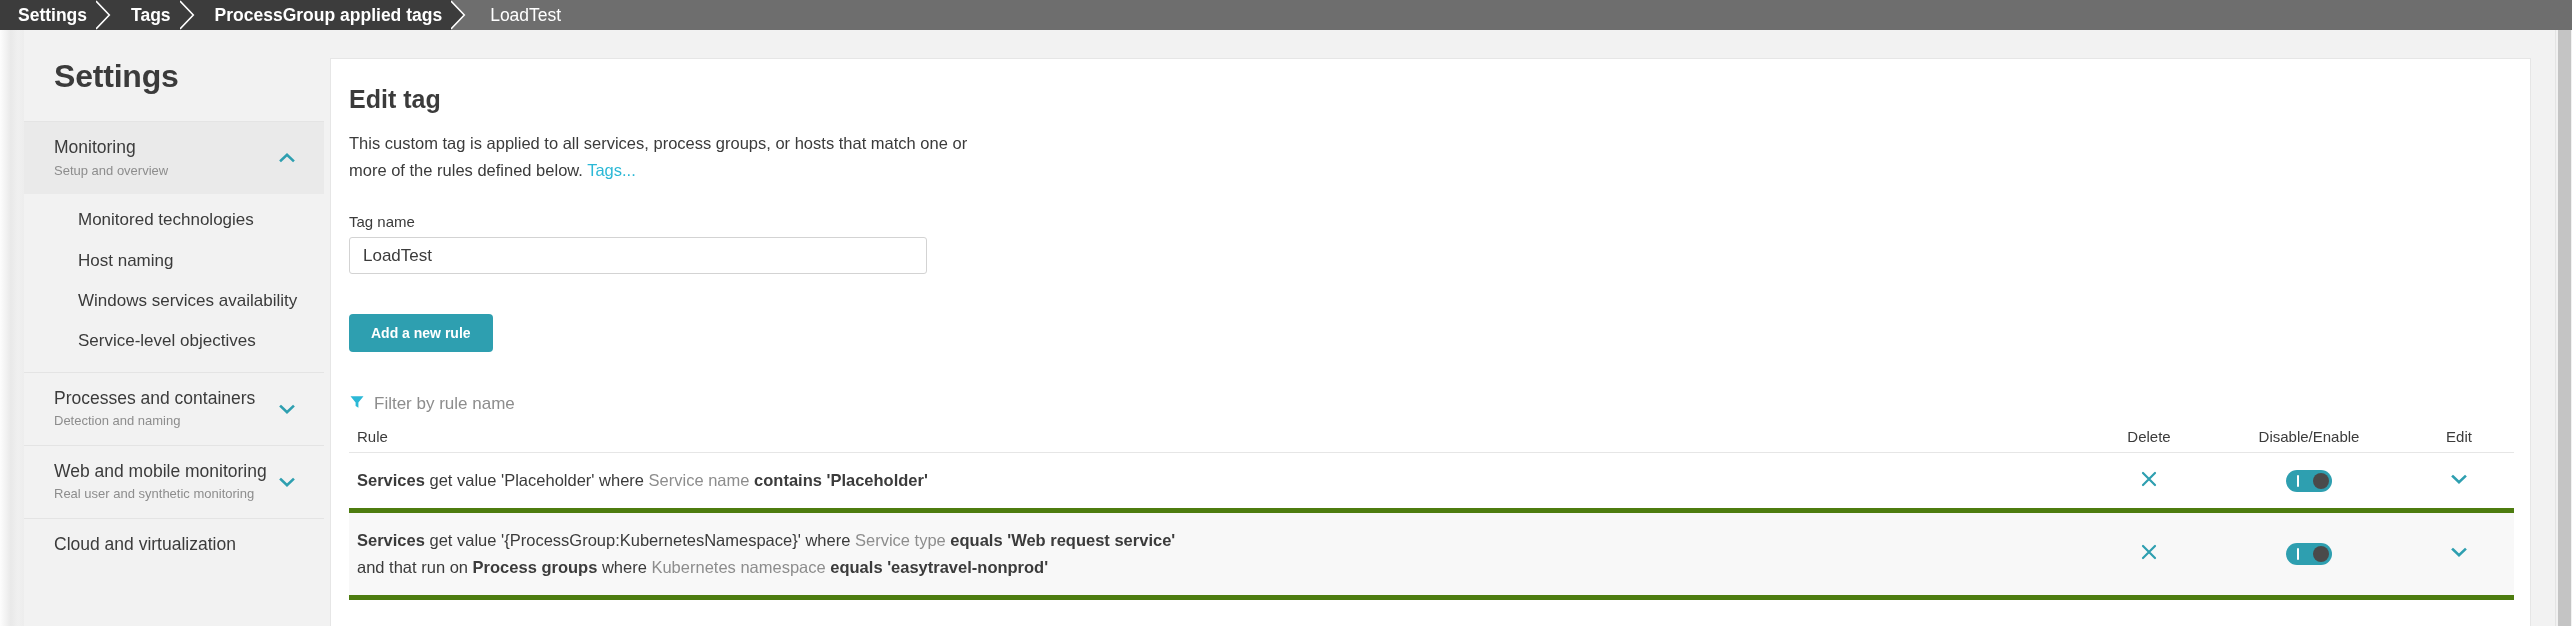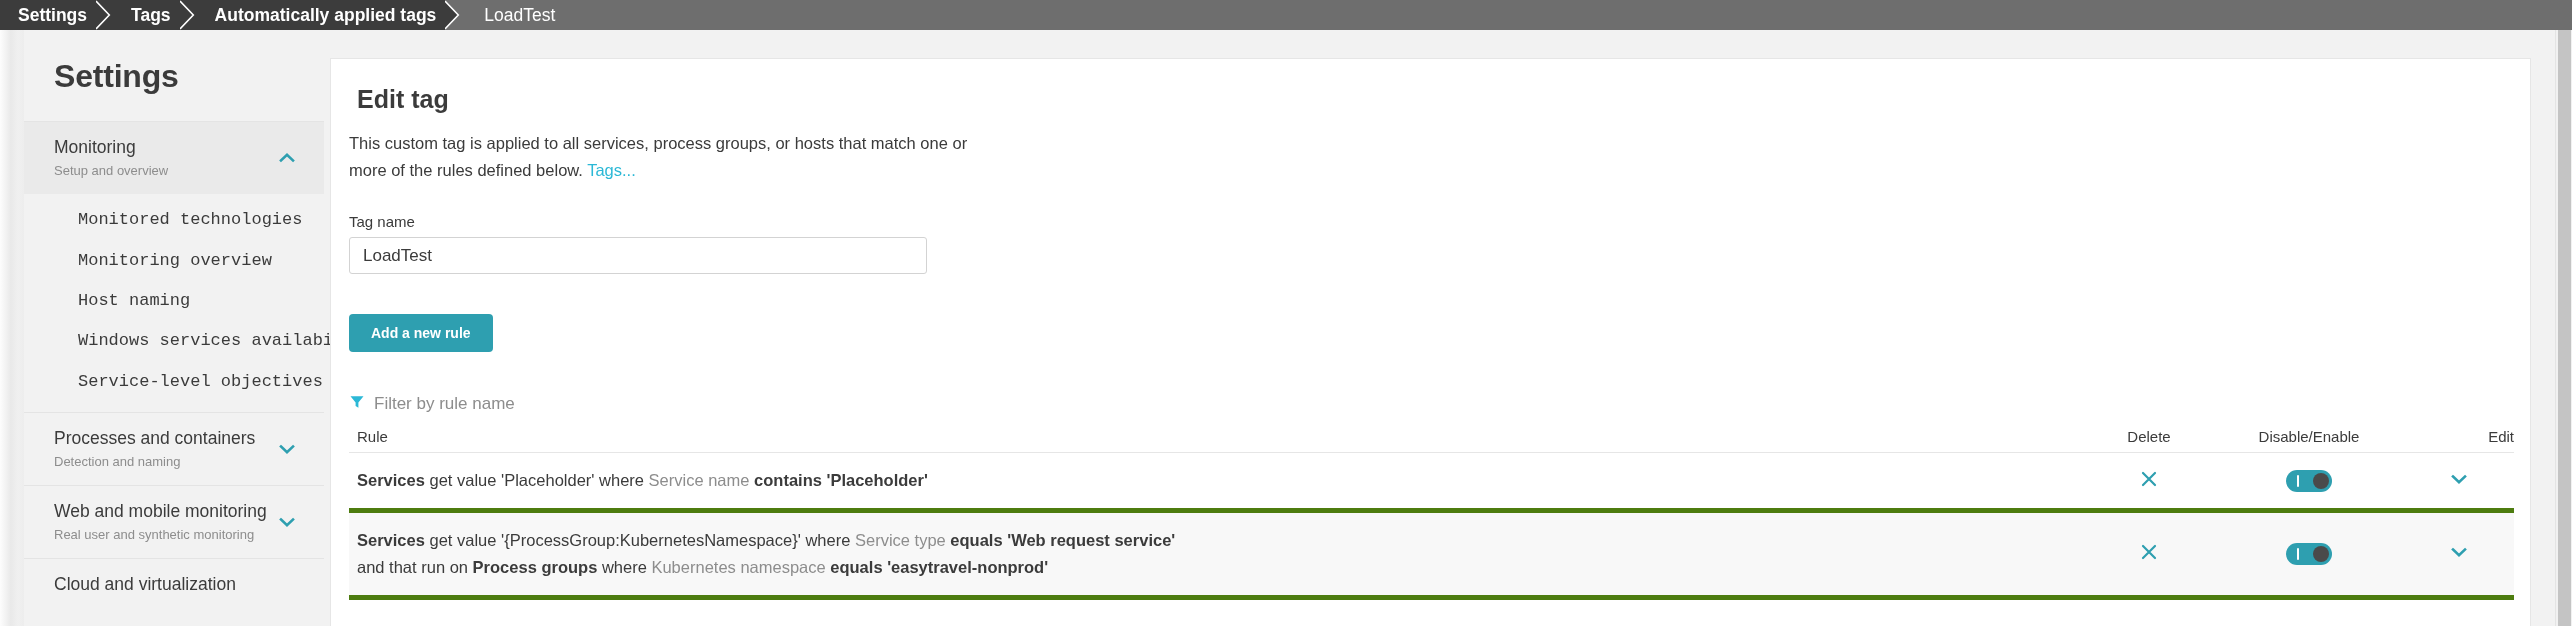--- a/index.html
+++ b/index.html
@@ -108,41 +108,40 @@
   .nav-items {
     padding: 6px 0 10px 0;
   }
   .nav-item {
     font-size: 17px;
     color: #3b3b3b;
     padding: 10px 20px 10px 54px;
     cursor: pointer;
     line-height: 1.2;
     white-space: nowrap;
-    font-family: Liberation Mono, monospace;
   }
 
   
   .content-card {
     position: absolute;
     left: 330px; top: 28px;
     width: 2201px;
     height: 568px;
     background: #ffffff;
     border: 1px solid #e6e6e6;
     border-bottom: none;
   }
   .inner {
     padding: 26px 18px 0 18px;
   }
   .page-title {
     font-size: 25px;
     font-weight: bold;
     color: #3b3b3b;
-    margin: 0 0 16px 8px;
+    margin: 0 0 16px 0;
   }
   .intro {
     font-size: 16.5px;
     color: #3b3b3b;
     line-height: 1.62;
     max-width: 660px;
     margin-bottom: 30px;
   }
   .link { color: #2bb8d6; cursor: pointer; text-decoration: none; }
 
@@ -202,21 +201,21 @@
     font-weight: normal;
     color: #3b3b3b;
     text-align: left;
     padding: 0 0 7px 0;
     border-bottom: 1px solid #e6e6e6;
     vertical-align: bottom;
   }
   .rules-table th.c-rule { width: auto; padding-left: 8px; }
   .rules-table th.c-delete { width: 130px; text-align: center; }
   .rules-table th.c-toggle { width: 190px; text-align: center; }
-  .rules-table th.c-edit { width: 110px; text-align: right; }
+  .rules-table th.c-edit { width: 110px; text-align: center; }
 
   .rules-table td {
     padding: 14px 0 14px 0;
     vertical-align: middle;
     border-bottom: 5px solid #4d7c0f;
   }
   .rules-table tr.row-alt td { background: #f8f8f8; }
   .rule-cell {
     font-size: 16.5px;
     color: #3b3b3b;
@@ -286,21 +285,21 @@
     <div class="crumb">
       <span>Tags</span>
       <span class="chev">
         <svg width="18" height="30" viewBox="0 0 18 30">
           <path d="M0,0 L18,0 L18,30 L0,30 L14,15 Z" fill="#3c3c3c"></path>
           <path d="M0,1 L13.3,15 L0,29" fill="none" stroke="#ffffff" stroke-width="1.6"></path>
         </svg>
       </span>
     </div>
     <div class="crumb">
-      <span>Automatically applied tags</span>
+      <span>ProcessGroup applied tags</span>
       <span class="chev">
         <svg width="18" height="30" viewBox="0 0 18 30">
           <path d="M0,0 L18,0 L18,30 L0,30 L14,15 Z" fill="#6e6e6e"></path>
           <path d="M0,1 L13.3,15 L0,29" fill="none" stroke="#ffffff" stroke-width="1.6"></path>
         </svg>
       </span>
     </div>
     <div class="crumb current">
       <span>LoadTest</span>
     </div>
@@ -315,21 +314,20 @@
     <div id="sidebar-groups">
         <div class="nav-group-header open">
           <div class="nav-group-title">Monitoring</div>
           <div class="nav-group-sub">Setup and overview</div>
           <span class="nav-chevron"><svg width="22" height="22" viewBox="0 0 22 22">
               <path d="M5 13.5 L11 7.8 L17 13.5" fill="none" stroke="#2e9fb0" stroke-width="2.6" stroke-linecap="square"></path>
             </svg></span>
         </div>
         <div class="nav-items">
           <div class="nav-item">Monitored technologies</div>
-          <div class="nav-item">Monitoring overview</div>
           <div class="nav-item">Host naming</div>
           <div class="nav-item">Windows services availability</div>
           <div class="nav-item">Service-level objectives</div>
         </div>
         <div class="nav-group-header">
           <div class="nav-group-title">Processes and containers</div>
           <div class="nav-group-sub">Detection and naming</div>
           <span class="nav-chevron"><svg width="22" height="22" viewBox="0 0 22 22">
               <path d="M5 8.5 L11 14.2 L17 8.5" fill="none" stroke="#2e9fb0" stroke-width="2.6" stroke-linecap="square"></path>
             </svg></span>

